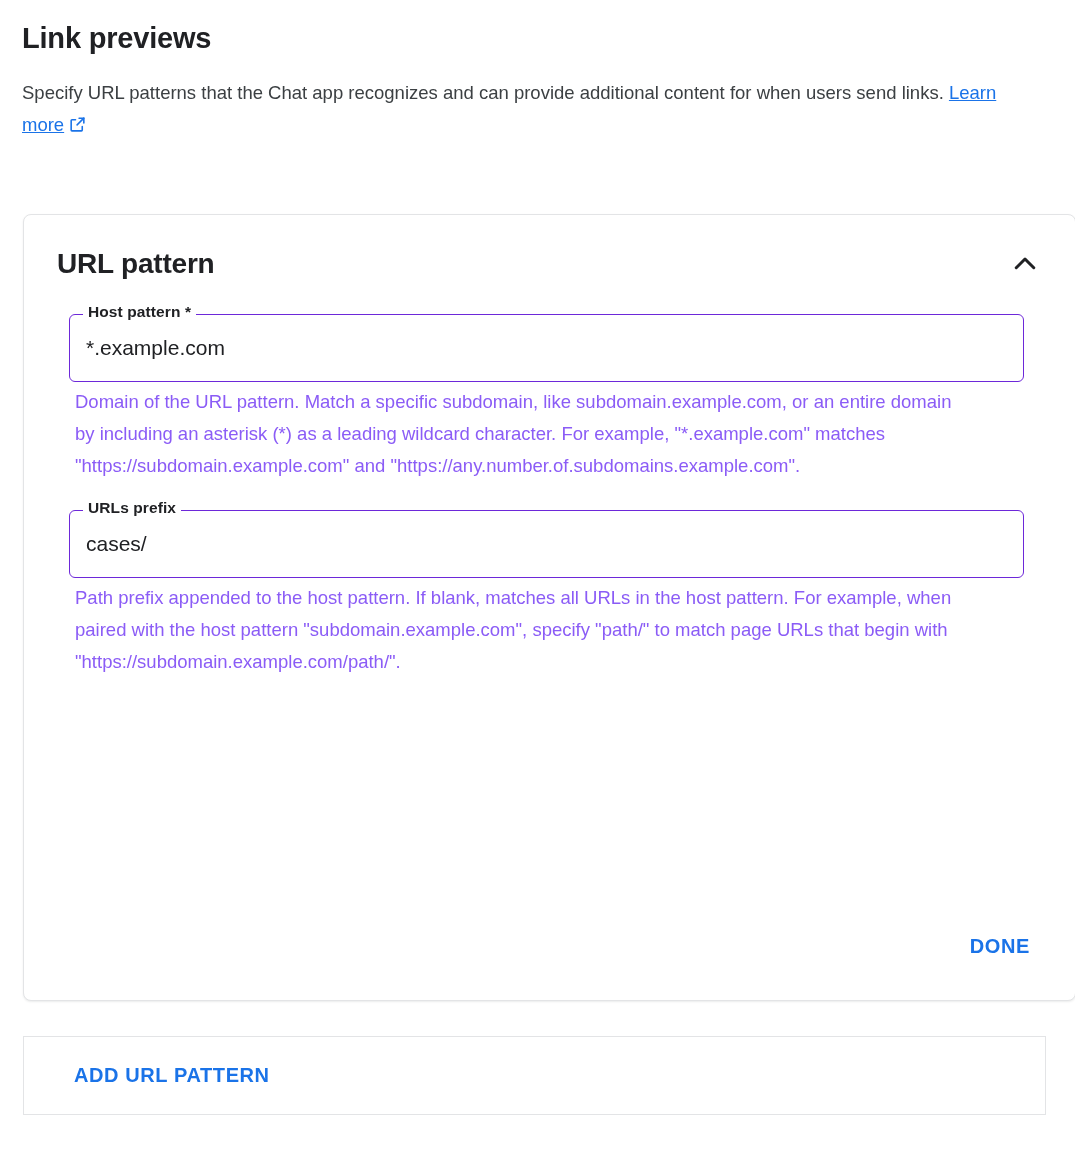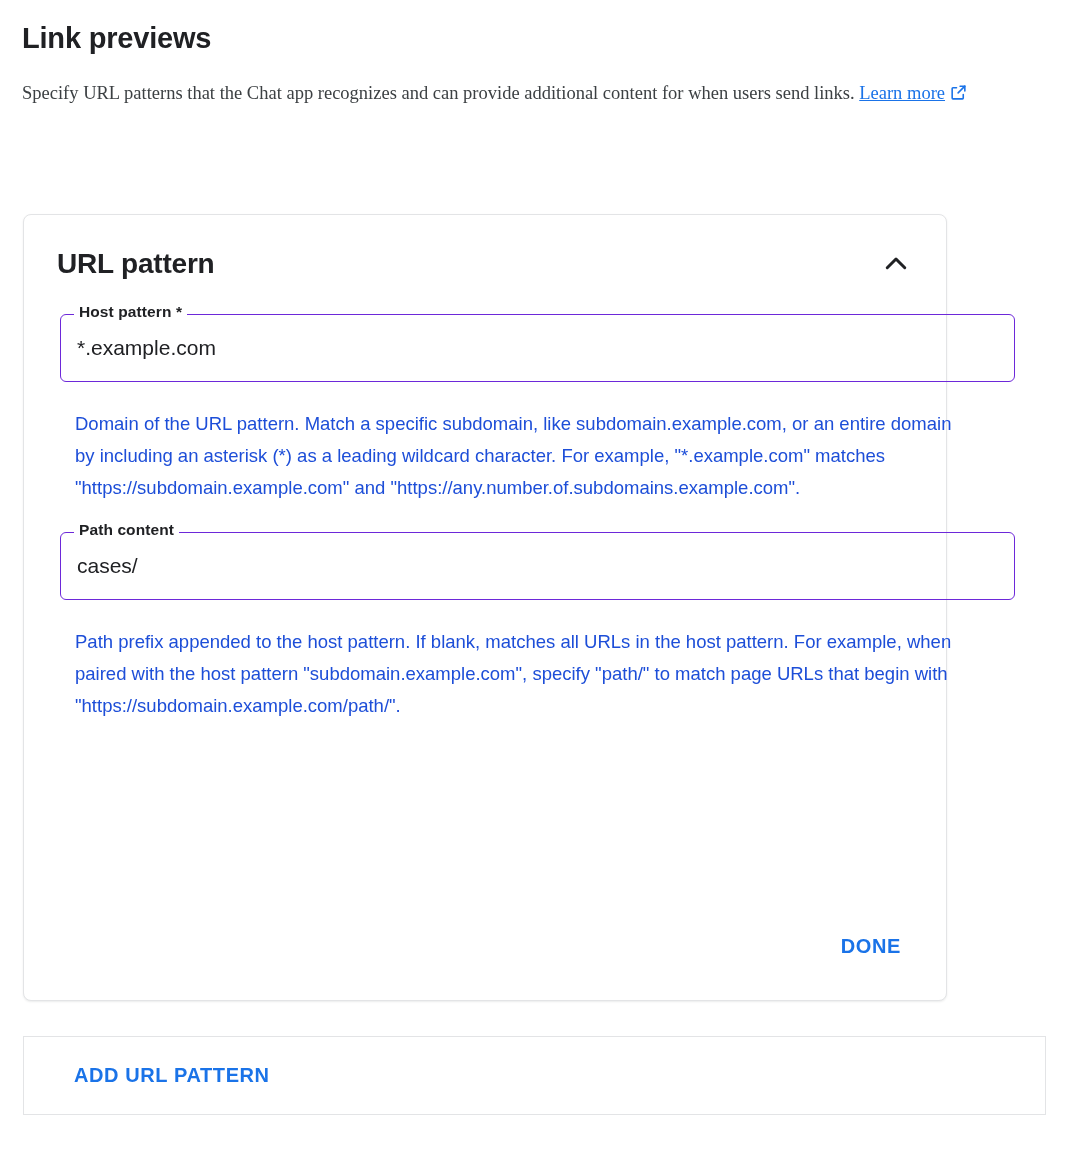--- a/index.html
+++ b/index.html
@@ -25,37 +25,36 @@
     letter-spacing: -0.2px;
     color: #202124;
     margin: 22px 0 0 22px;
   }
   .page-desc {
     margin: 22px 0 0 22px;
     width: 1015px;
     font-size: 18.5px;
     line-height: 32px;
     color: #3c4043;
-    font-family: Liberation Serif, serif;
   }
   .learn-more {
     color: #1a73e8;
     text-decoration: underline;
     cursor: pointer;
   }
   .ext-icon {
     display: inline-block;
     vertical-align: -3px;
     margin-left: 4px;
   }
   .card {
     position: absolute;
     left: 23px;
     top: 214px;
-    width: 924px;
+    width: 1053px;
     height: 787px;
     background: #ffffff;
     border: 1px solid #e3e4e6;
     border-radius: 8px;
     box-shadow: 0 1px 2px rgba(60,64,67,0.10);
   }
   .card-header {
     display: flex;
     align-items: center;
     justify-content: space-between;
@@ -73,21 +72,21 @@
     display: flex;
     align-items: center;
     justify-content: center;
     cursor: pointer;
     background: none;
     border: none;
     padding: 0;
   }
   .field-wrap {
     position: relative;
-    margin: 0 36px;
+    margin: 0 45px;
   }
   .field-wrap.first { margin-top: 33px; }
   .field-wrap.second { margin-top: 28px; }
   .text-field {
     width: 955px;
     height: 68px;
     border: 1px solid #6d28d9;
     border-radius: 6px;
     padding: 0 16px;
     font-size: 21px;
@@ -101,25 +100,25 @@
     top: -11px;
     left: 14px;
     background: #ffffff;
     padding: 0 5px;
     font-size: 15.5px;
     font-weight: bold;
     color: #202124;
     letter-spacing: 0.1px;
   }
   .helper-text {
-    margin: 26px 33px 0 51px;
+    margin: 4px 33px 0 51px;
     width: 900px;
     font-size: 18.5px;
     line-height: 32px;
-    color: #1d4ed8;
+    color: #8b5cf6;
   }
   .card-actions {
     position: absolute;
     right: 33px;
     bottom: 32px;
     display: flex;
     align-items: center;
   }
   .done-btn {
     background: none;
@@ -183,21 +182,21 @@
       </button>
     </div>
 
     <div class="field-wrap first">
       <span class="field-label">Host pattern *</span>
       <input class="text-field" type="text" value="*.example.com" style="">
     </div>
     <div class="helper-text">Domain of the URL pattern. Match a specific subdomain, like subdomain.example.com, or an entire domain by including an asterisk (*) as a leading wildcard character. For example, "*.example.com" matches "https://subdomain.example.com" and "https://any.number.of.subdomains.example.com".</div>
 
     <div class="field-wrap second">
-      <span class="field-label">Path content</span>
+      <span class="field-label">URLs prefix</span>
       <input class="text-field" type="text" value="cases/" style="">
     </div>
     <div class="helper-text">Path prefix appended to the host pattern. If blank, matches all URLs in the host pattern. For example, when paired with the host pattern "subdomain.example.com", specify "path/" to match page URLs that begin with "https://subdomain.example.com/path/".</div>
 
     <div class="card-actions">
       <button class="done-btn">DONE</button>
     </div>
 
   </div>
 

